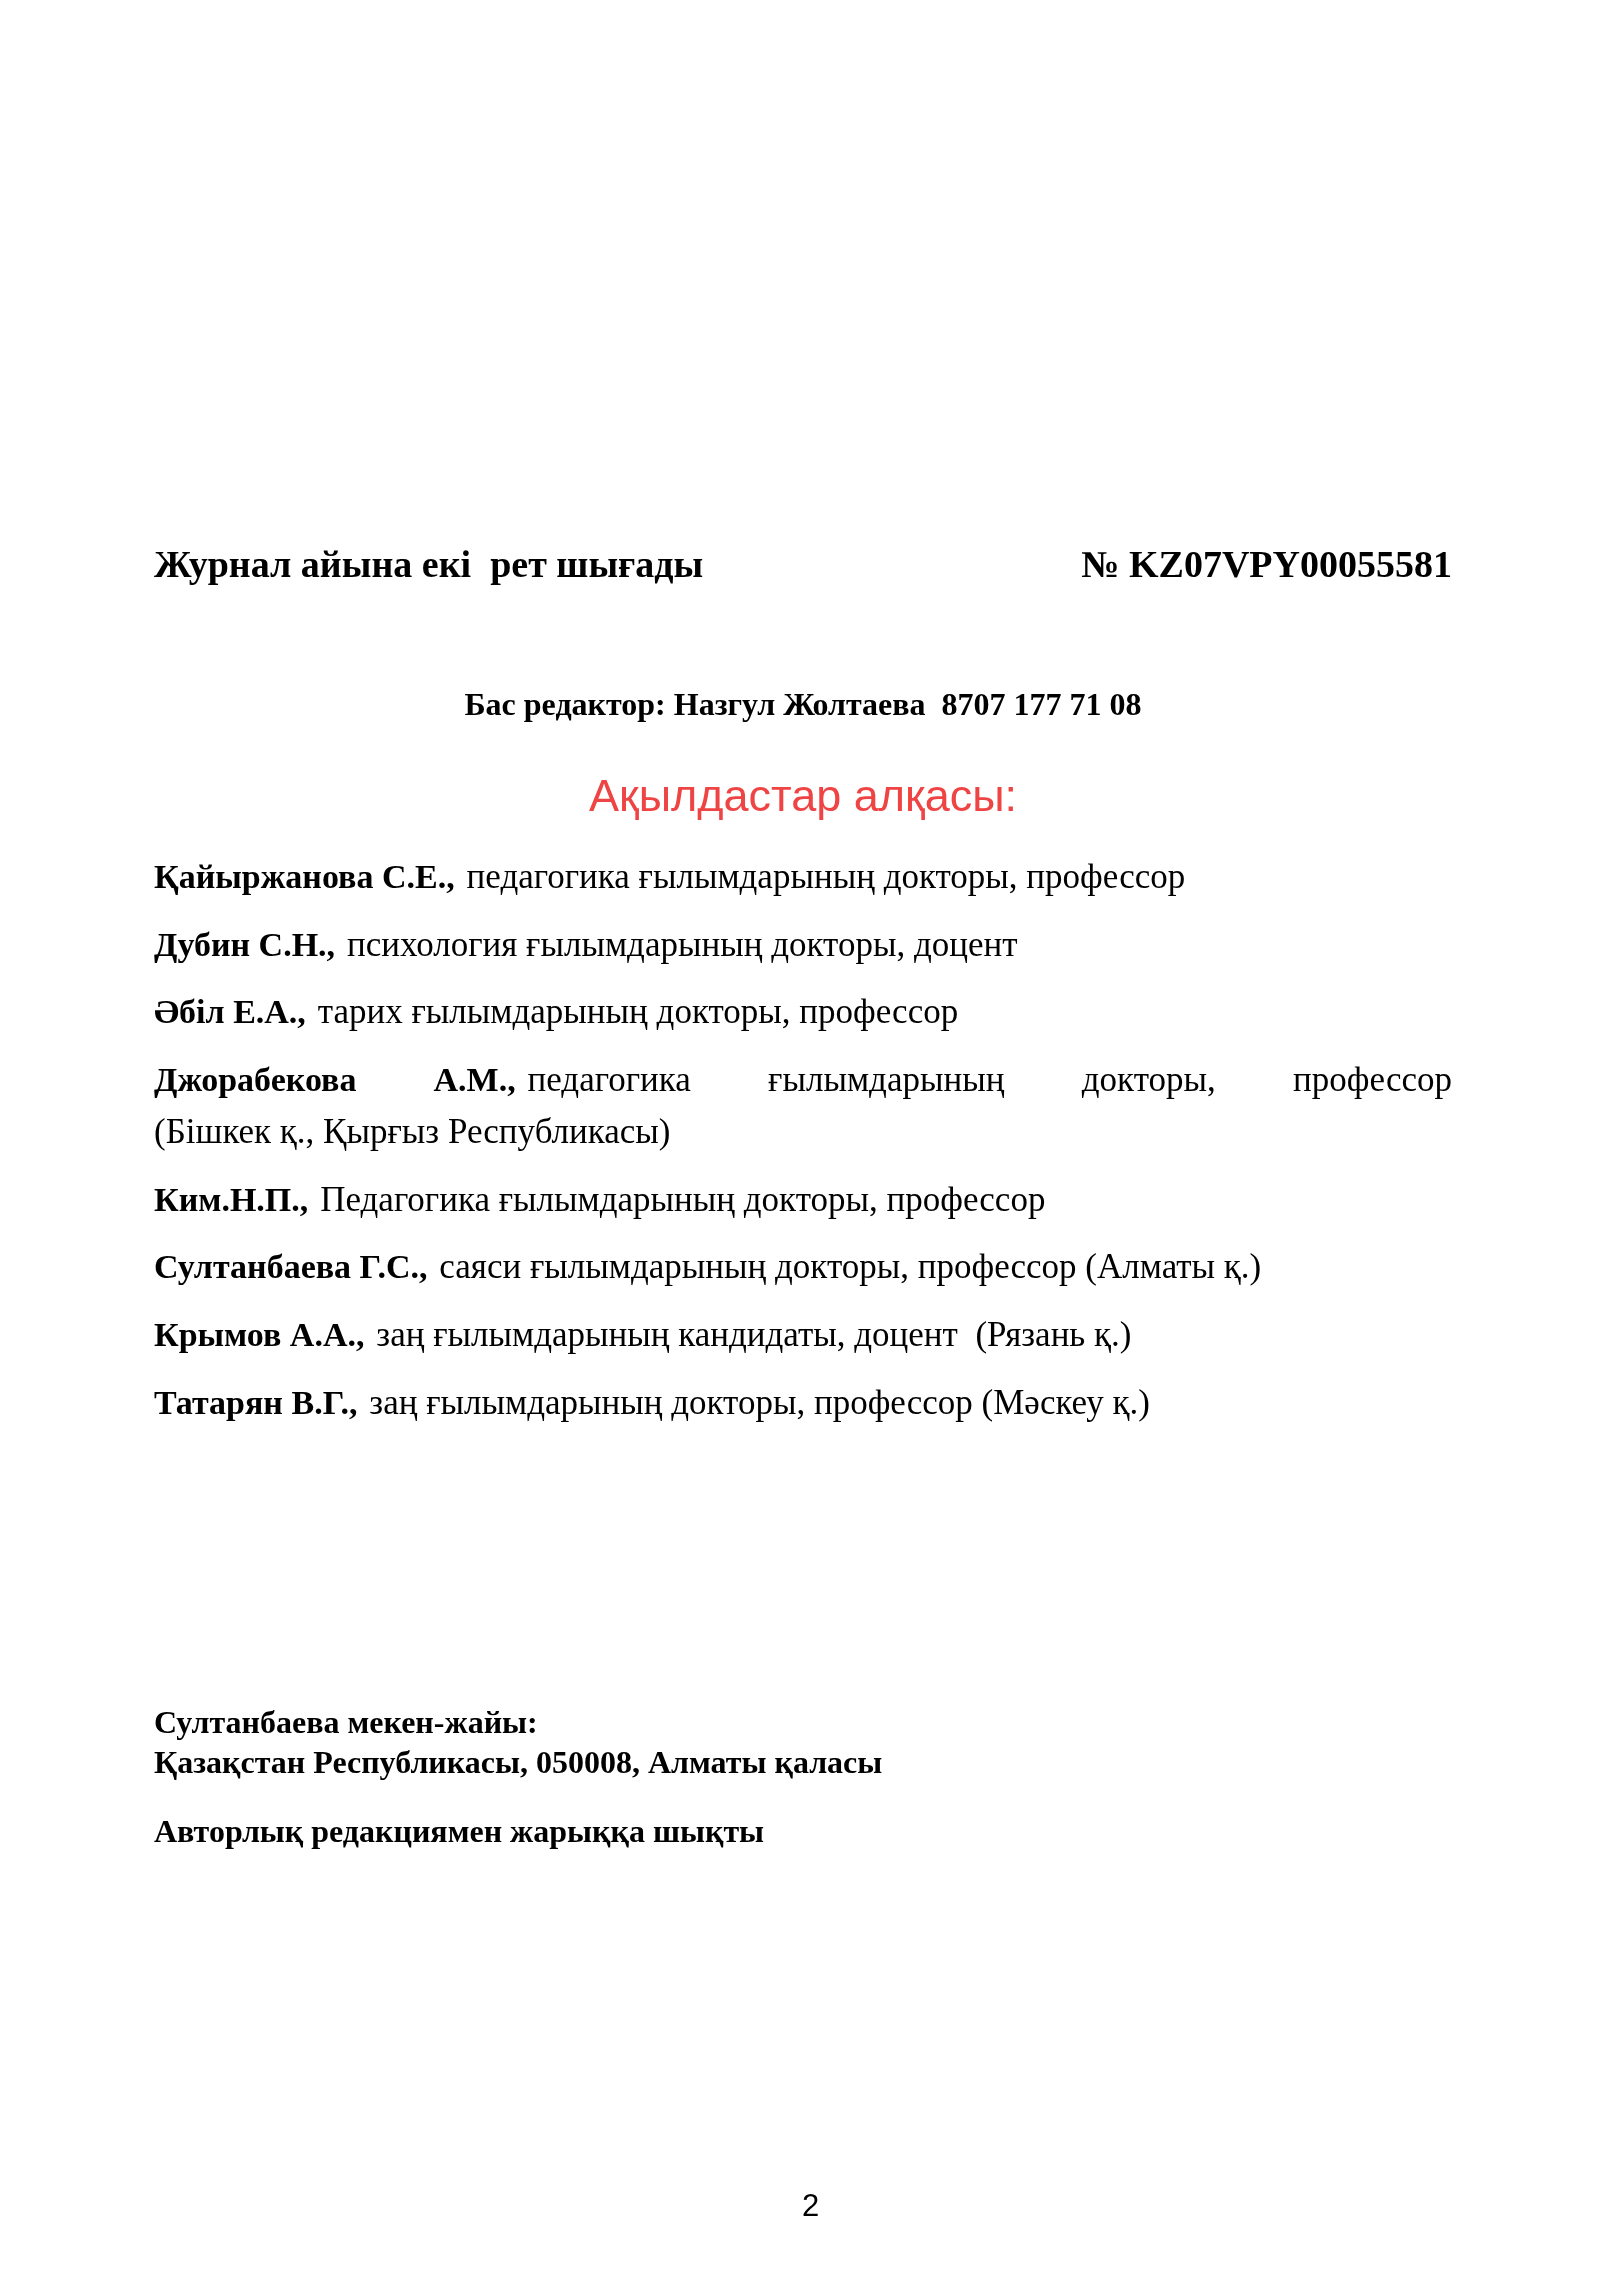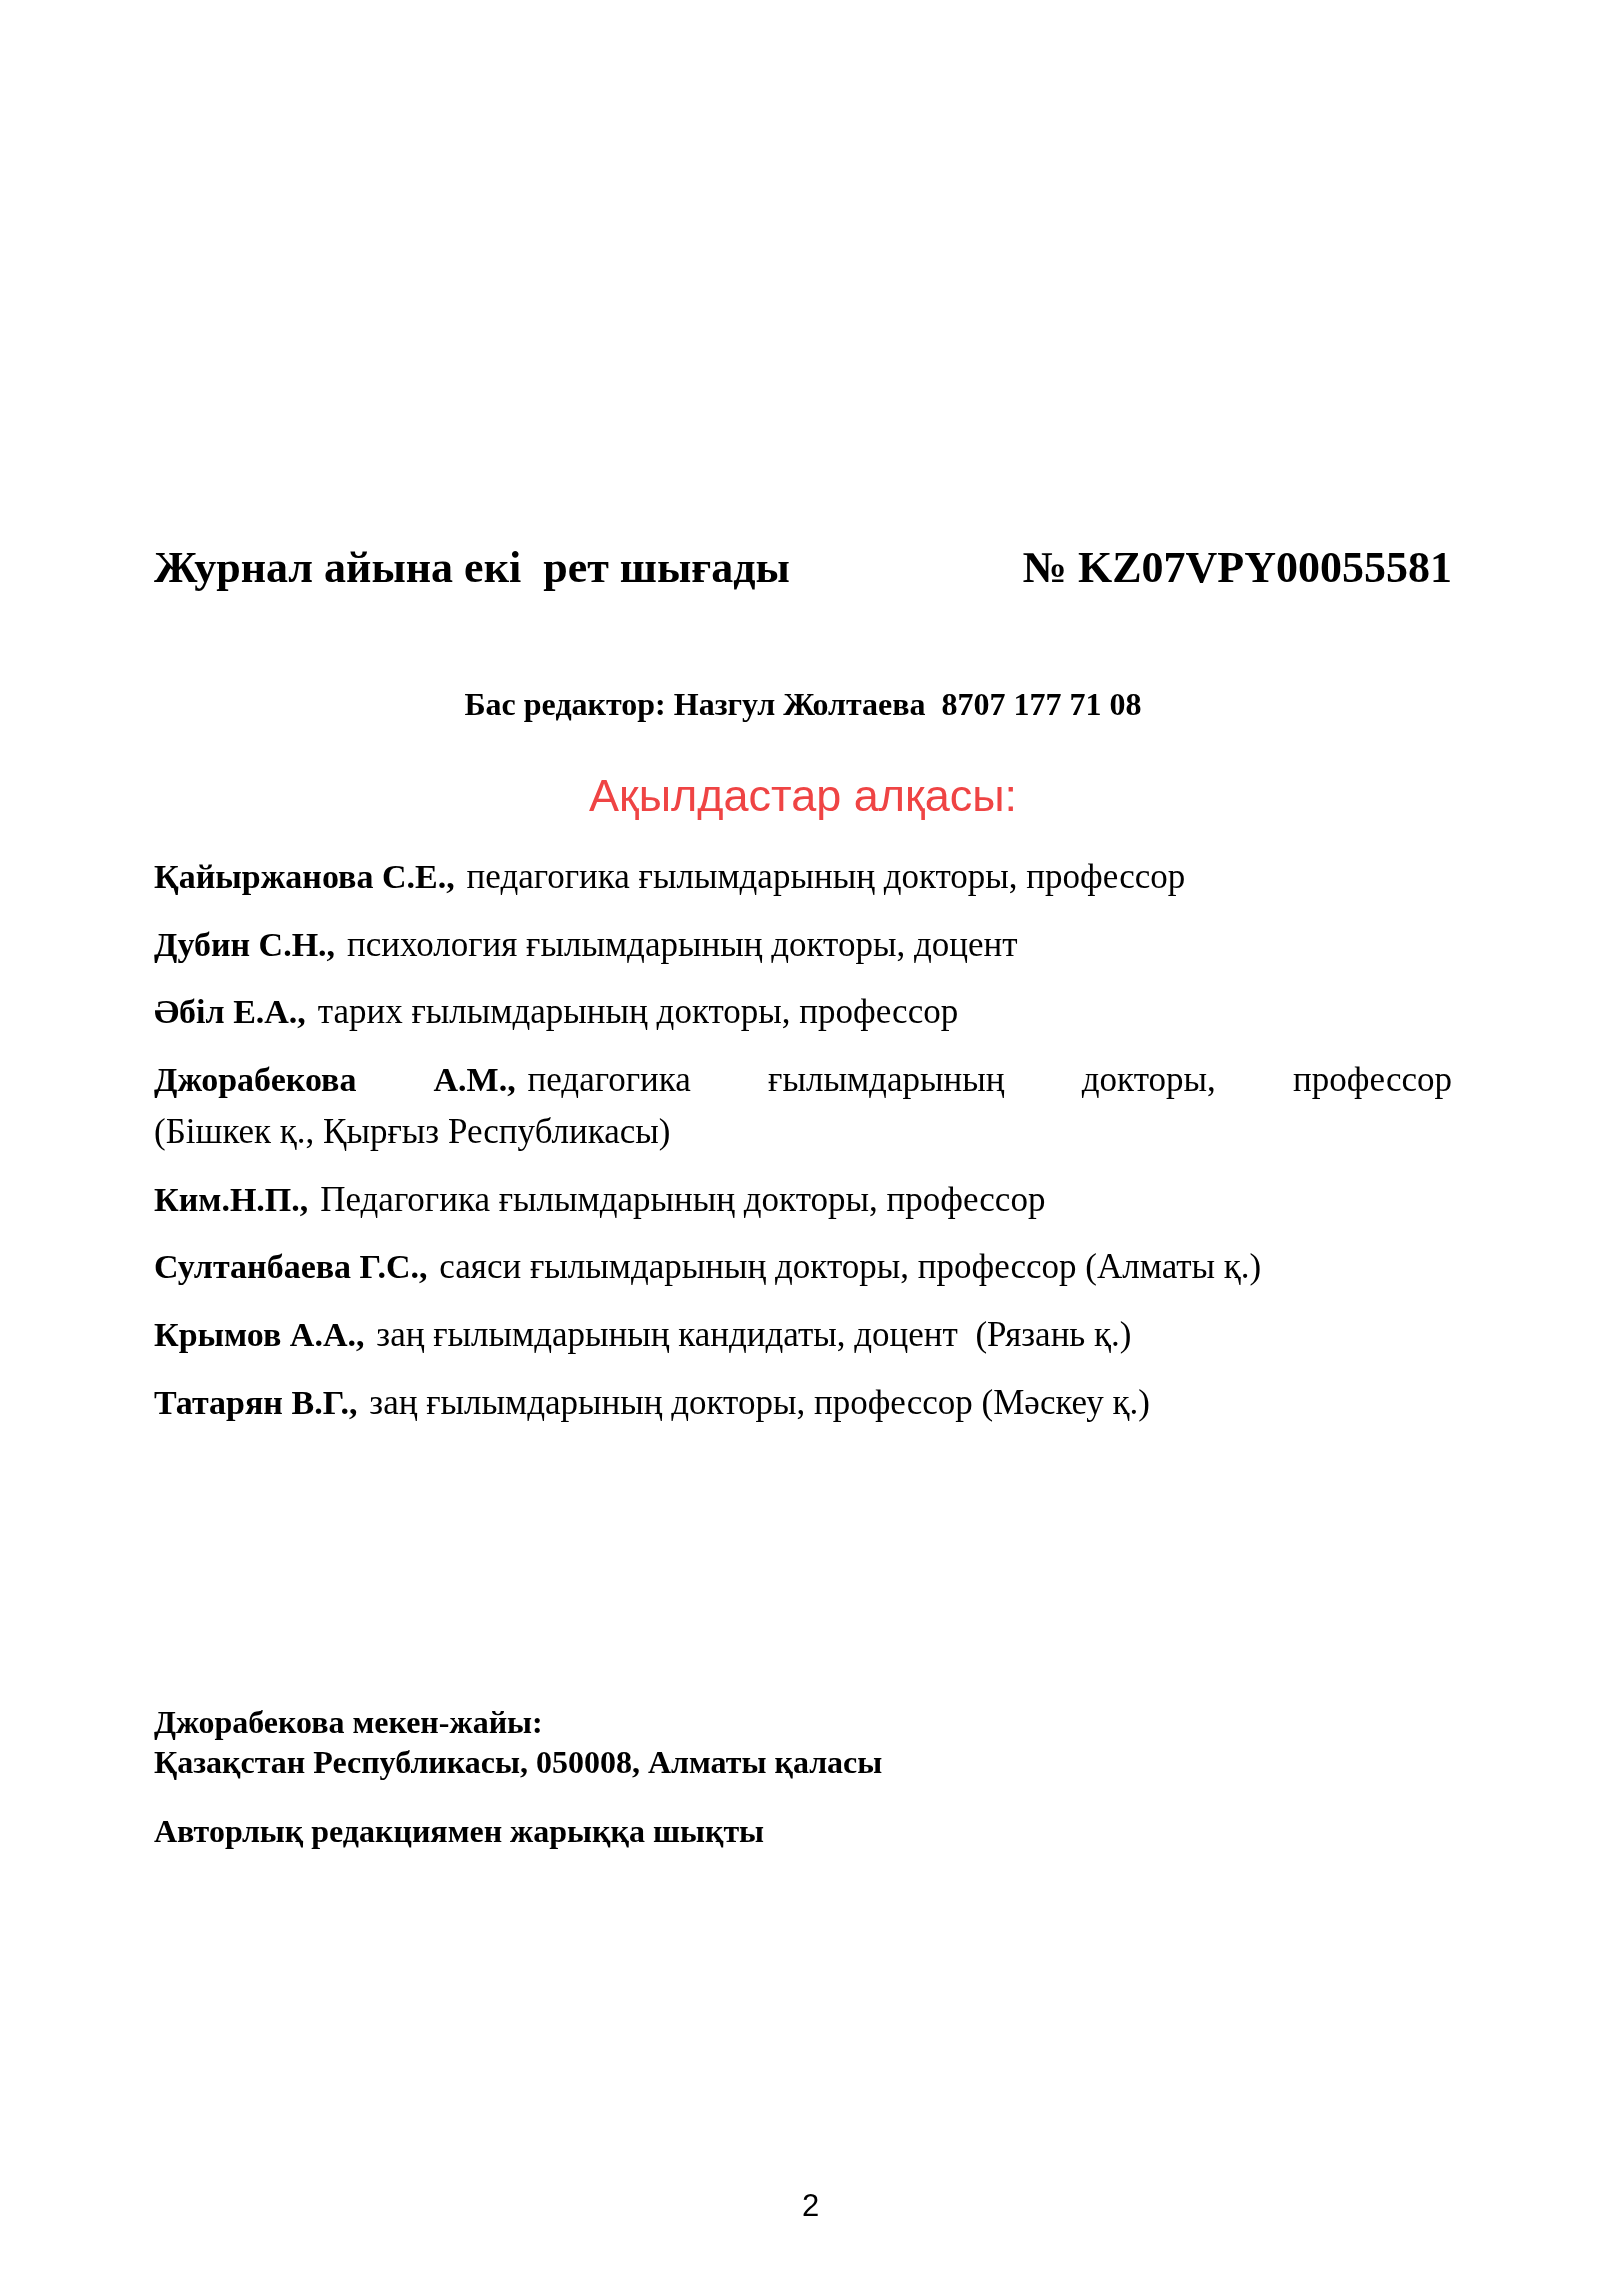--- a/index.html
+++ b/index.html
@@ -25,21 +25,21 @@
   .owner {
     top: 324px;
     font-weight: bold;
     font-size: 38px;
     line-height: 56px;
   }
   .owner div { white-space: pre-wrap; }
   .journal-row {
     top: 542px;
     font-weight: bold;
-    font-size: 44px;
+    font-size: 38px;
     display: flex;
     justify-content: space-between;
     white-space: pre-wrap;
   }
   .editor-line {
     top: 686px;
     text-align: center;
     font-weight: bold;
     font-size: 32px;
     white-space: pre-wrap;
@@ -140,21 +140,21 @@
       <span class="mname">Крымов А.А.,</span><span class="mdesc">заң ғылымдарының кандидаты, доцент  (Рязань қ.)</span>
     </div>
 
     <div class="member">
       <span class="mname">Татарян В.Г.,</span><span class="mdesc">заң ғылымдарының докторы, профессор (Мәскеу қ.)</span>
     </div>
 
   </div>
 
   <div class="abs footer-block">
-    <div>Джорабекова мекен-жайы:</div>
+    <div>Султанбаева мекен-жайы:</div>
     <div>Қазақстан Республикасы, 050008, Алматы қаласы</div>
     <div class="pub-note">Авторлық редакциямен жарыққа шықты</div>
   </div>
 
   <div class="page-number">2</div>
 
 </div>
 
 
 </body></html>

